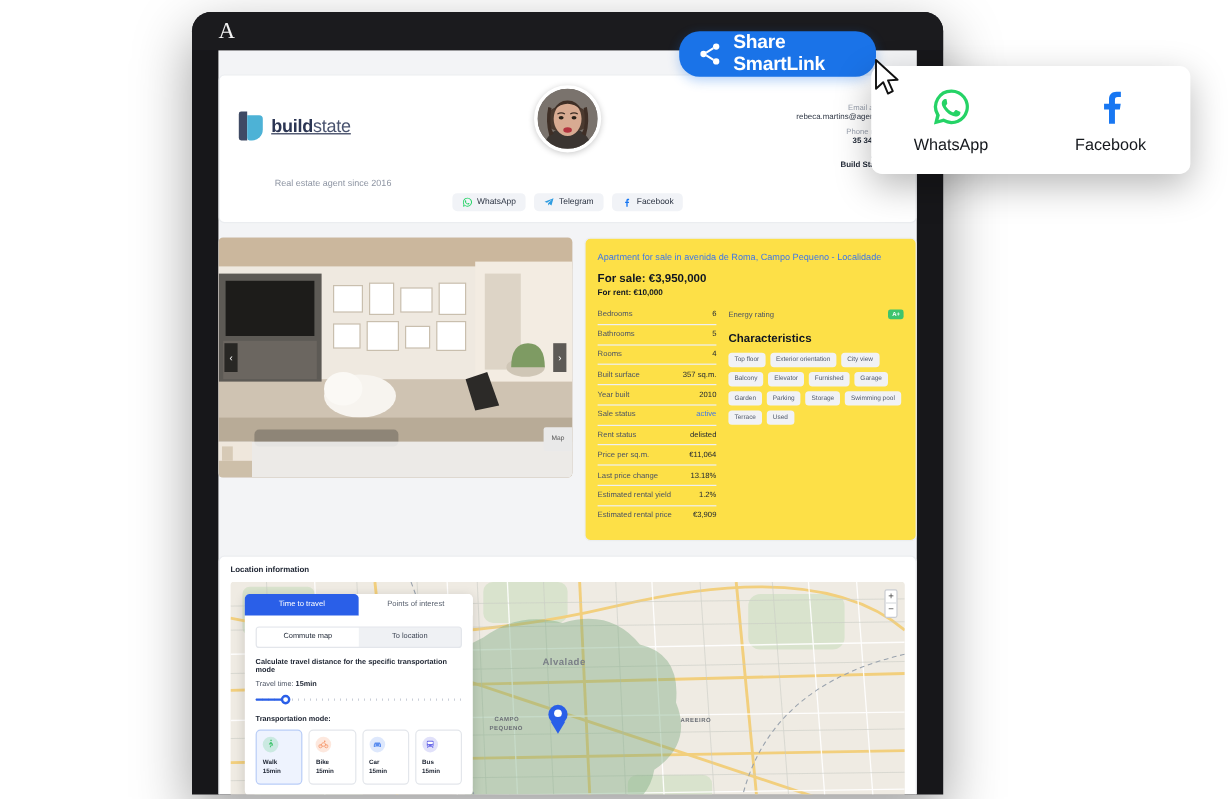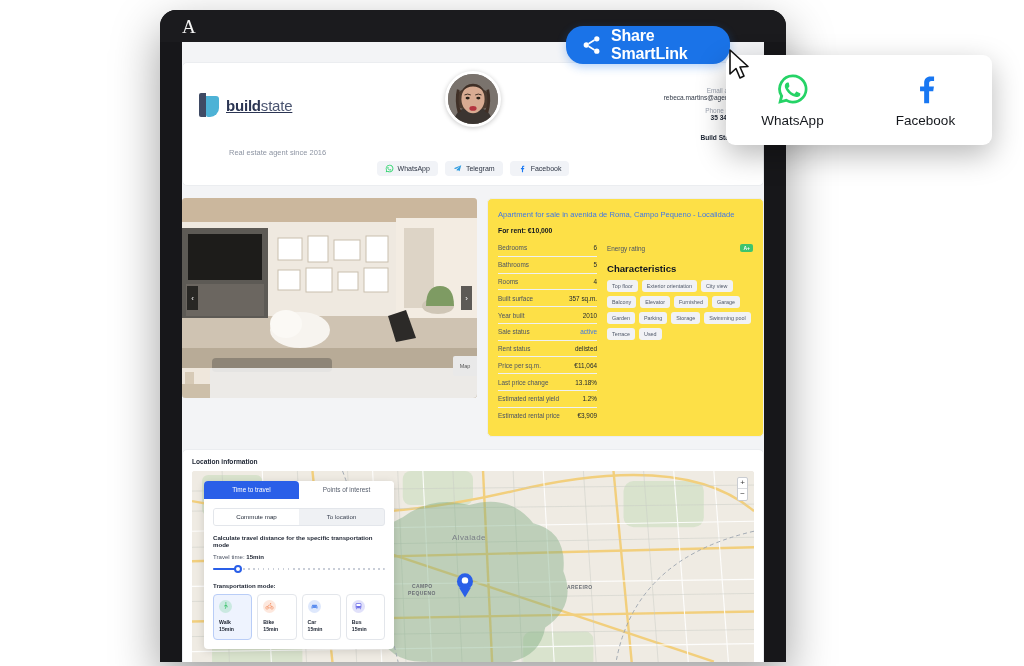--- a/index.html
+++ b/index.html
@@ -373,20 +373,21 @@
               </svg>
             </div>
           </div>
           <div class="map-tab">
             <span>Map</span>
           </div>
         </div>
 
         <div class="details">
           <div class="prop-title">Apartment for sale in avenida de Roma, Campo Pequeno - Localidade</div>
+          <div class="price-sale">For sale: €3,950,000</div>
           <div class="price-rent">For rent: €10,000</div>
 
           <div class="det-cols">
             <div class="det-left">
                 <div class="spec">
                   <span>Bedrooms</span>
                   <span class="v">6</span>
                 </div>
                 <div class="spec">
                   <span>Bathrooms</span>
@@ -514,21 +515,21 @@
               <path d="M150 0 Q180 80 210 210"></path>
                 <path d="M560 60 Q430 90 420 210"></path>
             </g>
             <circle cx="272" cy="110" r="8" fill="#2a5fe8"></circle>
             <path d="M272 126 l-6 -10 h12z" fill="#2a5fe8"></path>
             <circle cx="272" cy="109" r="3.2" fill="#fff"></circle>
           </svg>
 
           <div class="map-label" style="left:68px;top:13px;font-size:5px;">CAMPO</div>
           <div class="map-label" style="left:66px;top:19px;font-size:5px;">GRANDE</div>
-          <div class="map-label" style="left:260px;top:62px;font-size:8px;color:#7a7f87;font-weight:400;text-align:center;">Alvalade</div>
+          <div class="map-label" style="left:260px;top:62px;font-size:8px;color:#7a7f87;font-weight:700;text-align:center;">Alvalade</div>
           <div class="map-label" style="left:220px;top:112px;font-size:5px;">CAMPO</div>
           <div class="map-label" style="left:216px;top:119px;font-size:5px;">PEQUENO</div>
           <div class="map-label" style="left:375px;top:113px;font-size:5px;">AREEIRO</div>
 
           <div class="map-zoom">
             <div>+</div>
             <div>−</div>
           </div>
 
           <div class="travel-panel">

